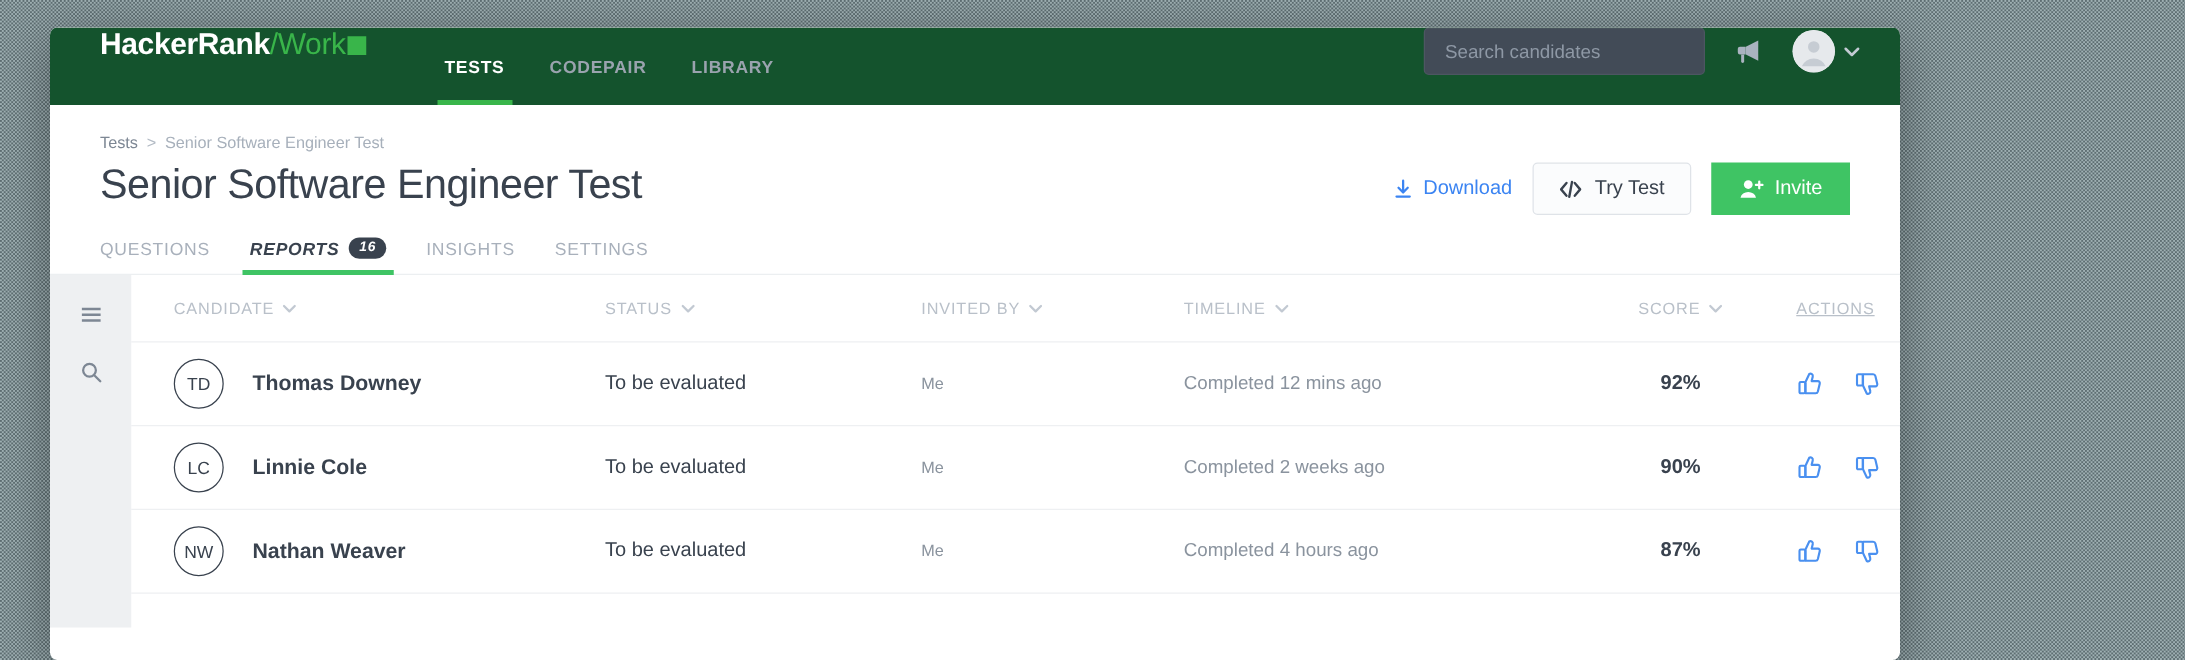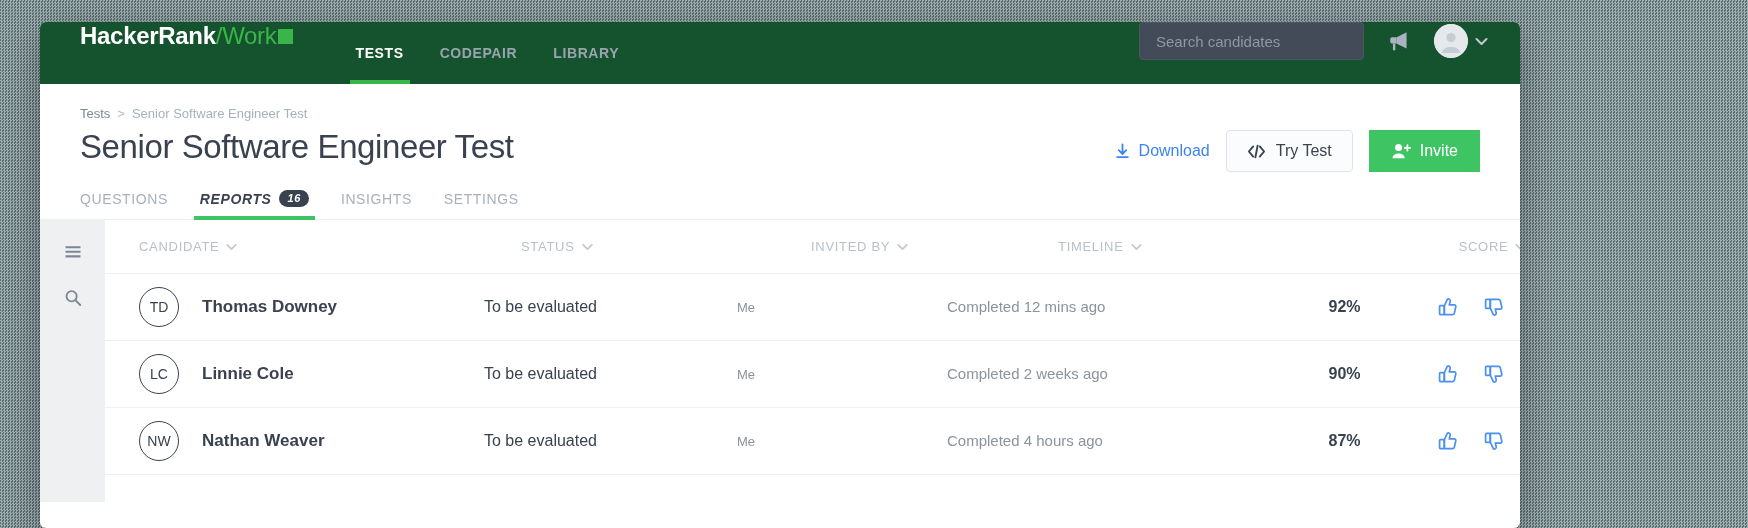--- a/index.html
+++ b/index.html
@@ -161,21 +161,21 @@
 
   .table-area{flex:1;min-width:0;}
   .trow{
     display:flex;align-items:center;
     border-bottom:1px solid #eef0f2;
     height:67px;box-sizing:border-box;
     padding-left:34px;padding-right:22px;
   }
   .trow.header{
     height:54px;border-bottom:1px solid #eef0f2;
-    color:#b9c0c9;font-size:13px;letter-spacing:.7px;gap:37px;
+    color:#b9c0c9;font-size:13px;letter-spacing:.7px;
   }
   .th{display:flex;align-items:center;gap:7px;cursor:pointer;}
 
   .col-cand{width:345px;flex:none;}
   .col-stat{width:253px;flex:none;}
   .col-inv {width:210px;flex:none;}
   .col-time{width:305px;flex:none;}
   .col-score{width:185px;flex:none;display:flex;justify-content:center;}
   .col-act{flex:1;display:flex;justify-content:flex-end;align-items:center;gap:24px;padding-right:18px;}
   .trow.header .col-act{justify-content:flex-end;padding-right:22px;text-decoration:underline;}

